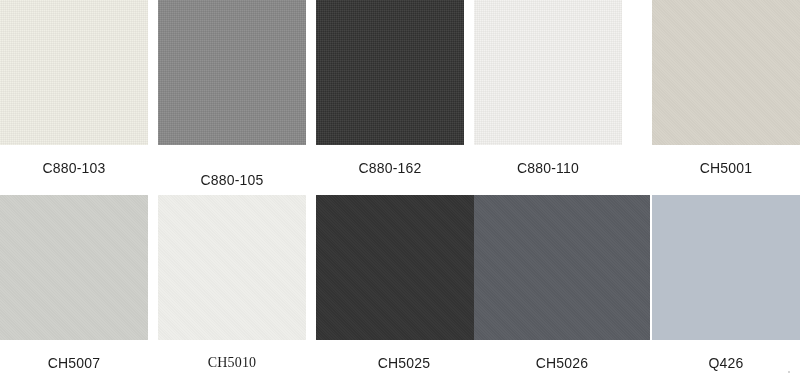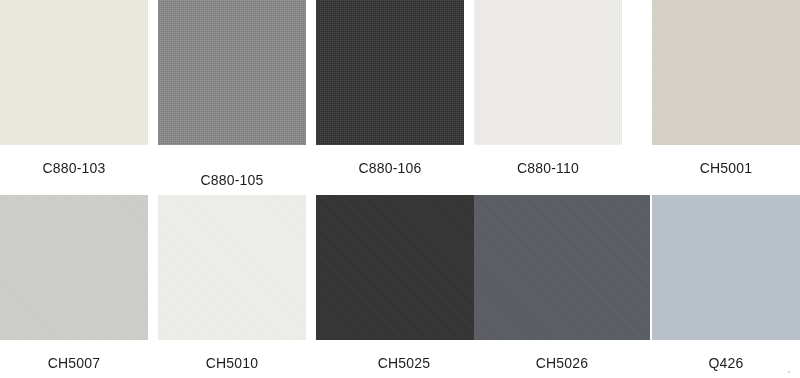--- a/index.html
+++ b/index.html
@@ -108,39 +108,39 @@
       <div class="swatch-cell" style="position: absolute; left: 0px; top: 0px; width: 148px;">
         <div class="swatch-chip textured" style="height: 145px; background: rgb(239, 237, 228);"></div>
         <span class="swatch-label" style="margin-top: 16px;">C880-103</span>
       </div>
       <div class="swatch-cell" style="position: absolute; left: 158px; top: 0px; width: 148px;">
         <div class="swatch-chip textured" style="height: 145px; background: rgb(135, 135, 135);"></div>
         <span class="swatch-label" style="margin-top: 28px;">C880-105</span>
       </div>
       <div class="swatch-cell" style="position: absolute; left: 316px; top: 0px; width: 148px;">
         <div class="swatch-chip textured" style="height: 145px; background: rgb(51, 51, 50);"></div>
-        <span class="swatch-label" style="margin-top: 16px;">C880-106</span>
+        <span class="swatch-label" style="margin-top: 16px;">C880-162</span>
       </div>
       <div class="swatch-cell" style="position: absolute; left: 474px; top: 0px; width: 148px;">
         <div class="swatch-chip textured" style="height: 145px; background: rgb(242, 241, 238);"></div>
         <span class="swatch-label" style="margin-top: 16px;">C880-110</span>
       </div>
       <div class="swatch-cell" style="position: absolute; left: 652px; top: 0px; width: 148px;">
         <div class="swatch-chip grain" style="height: 145px; background: rgb(214, 210, 200);"></div>
         <span class="swatch-label" style="margin-top: 16px;">CH5001</span>
       </div>
     </div>
   <div class="swatch-row" id="row-bottom" style="height: 181px;">
       <div class="swatch-cell" style="position: absolute; left: 0px; top: 0px; width: 148px;">
         <div class="swatch-chip grain" style="height: 145px; background: rgb(206, 207, 202);"></div>
         <span class="swatch-label" style="margin-top: 16px;">CH5007</span>
       </div>
       <div class="swatch-cell" style="position: absolute; left: 158px; top: 0px; width: 148px;">
         <div class="swatch-chip grain" style="height: 145px; background: rgb(238, 238, 234);"></div>
-        <span class="swatch-label" style="margin-top: 16px;">CH5010</span>
+        <span class="swatch-label" style="margin-top: 16px; font-family: Liberation Serif, serif;">CH5010</span>
       </div>
       <div class="swatch-cell" style="position: absolute; left: 316px; top: 0px; width: 176px;">
         <div class="swatch-chip grain" style="height: 145px; background: rgb(52, 52, 52);"></div>
         <span class="swatch-label" style="margin-top: 16px;">CH5025</span>
       </div>
       <div class="swatch-cell" style="position: absolute; left: 474px; top: 0px; width: 176px;">
         <div class="swatch-chip grain" style="height: 145px; background: rgb(90, 93, 99);"></div>
         <span class="swatch-label" style="margin-top: 16px;">CH5026</span>
       </div>
       <div class="swatch-cell" style="position: absolute; left: 652px; top: 0px; width: 148px;">

